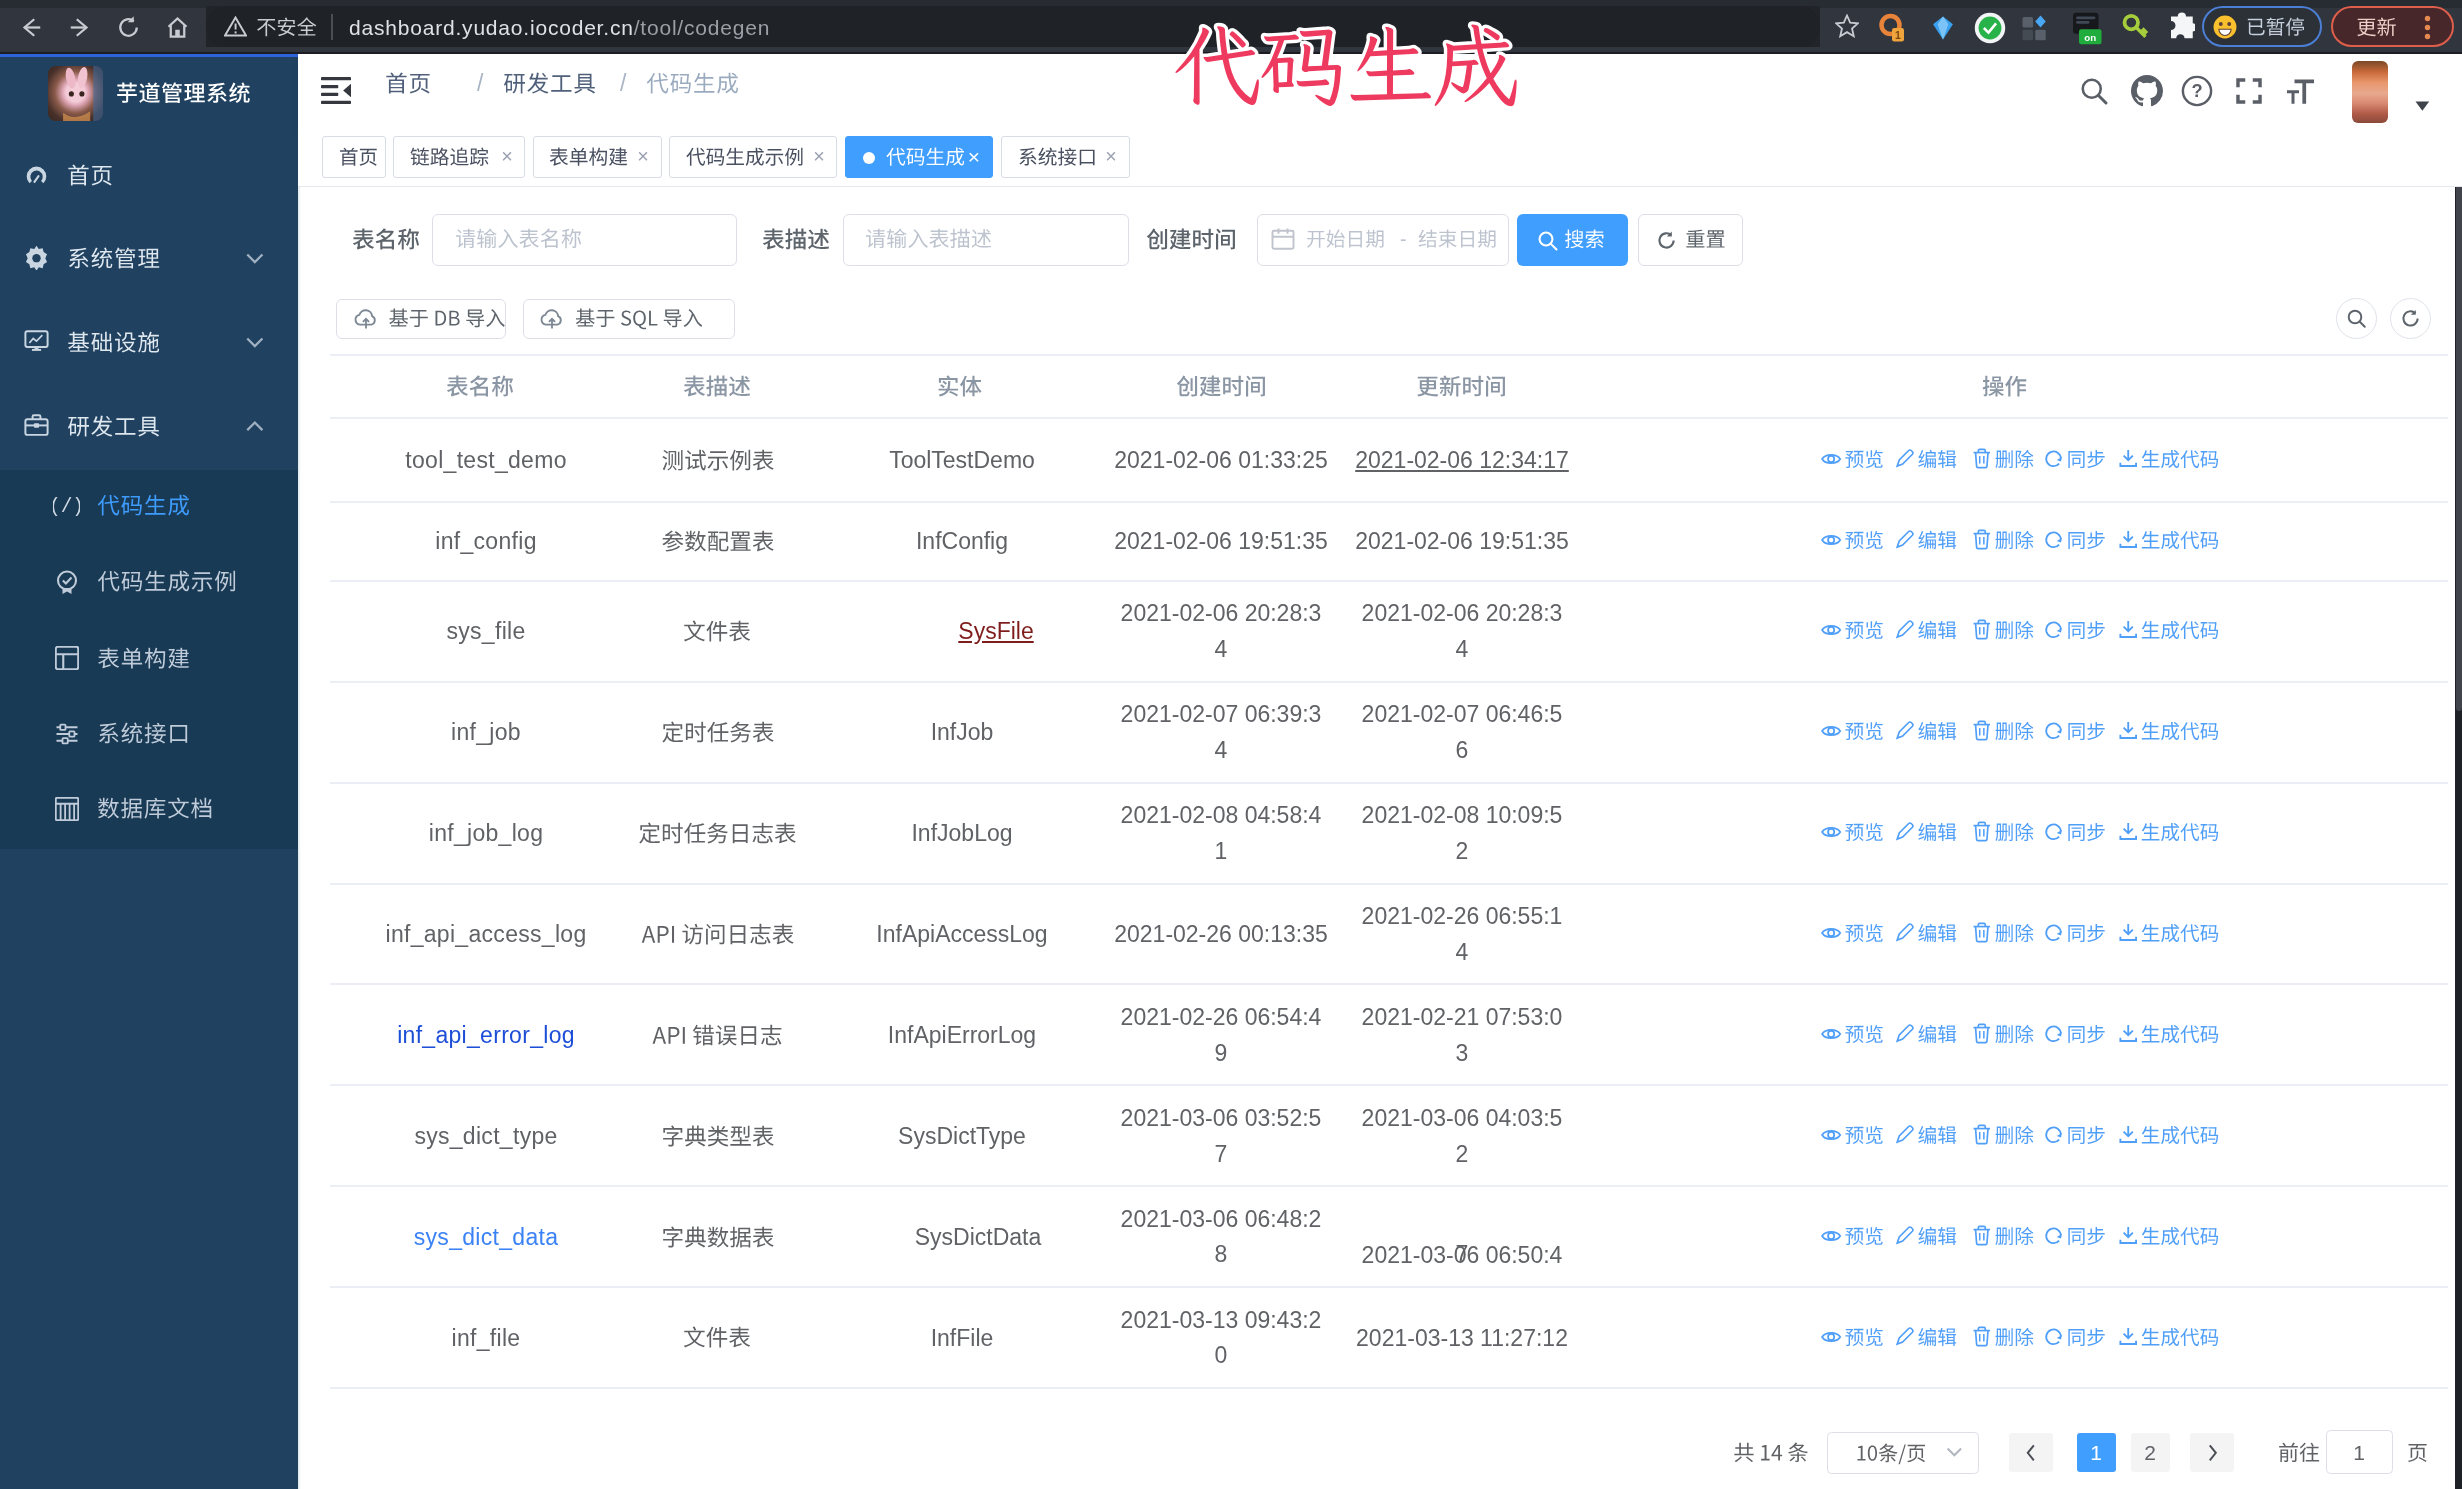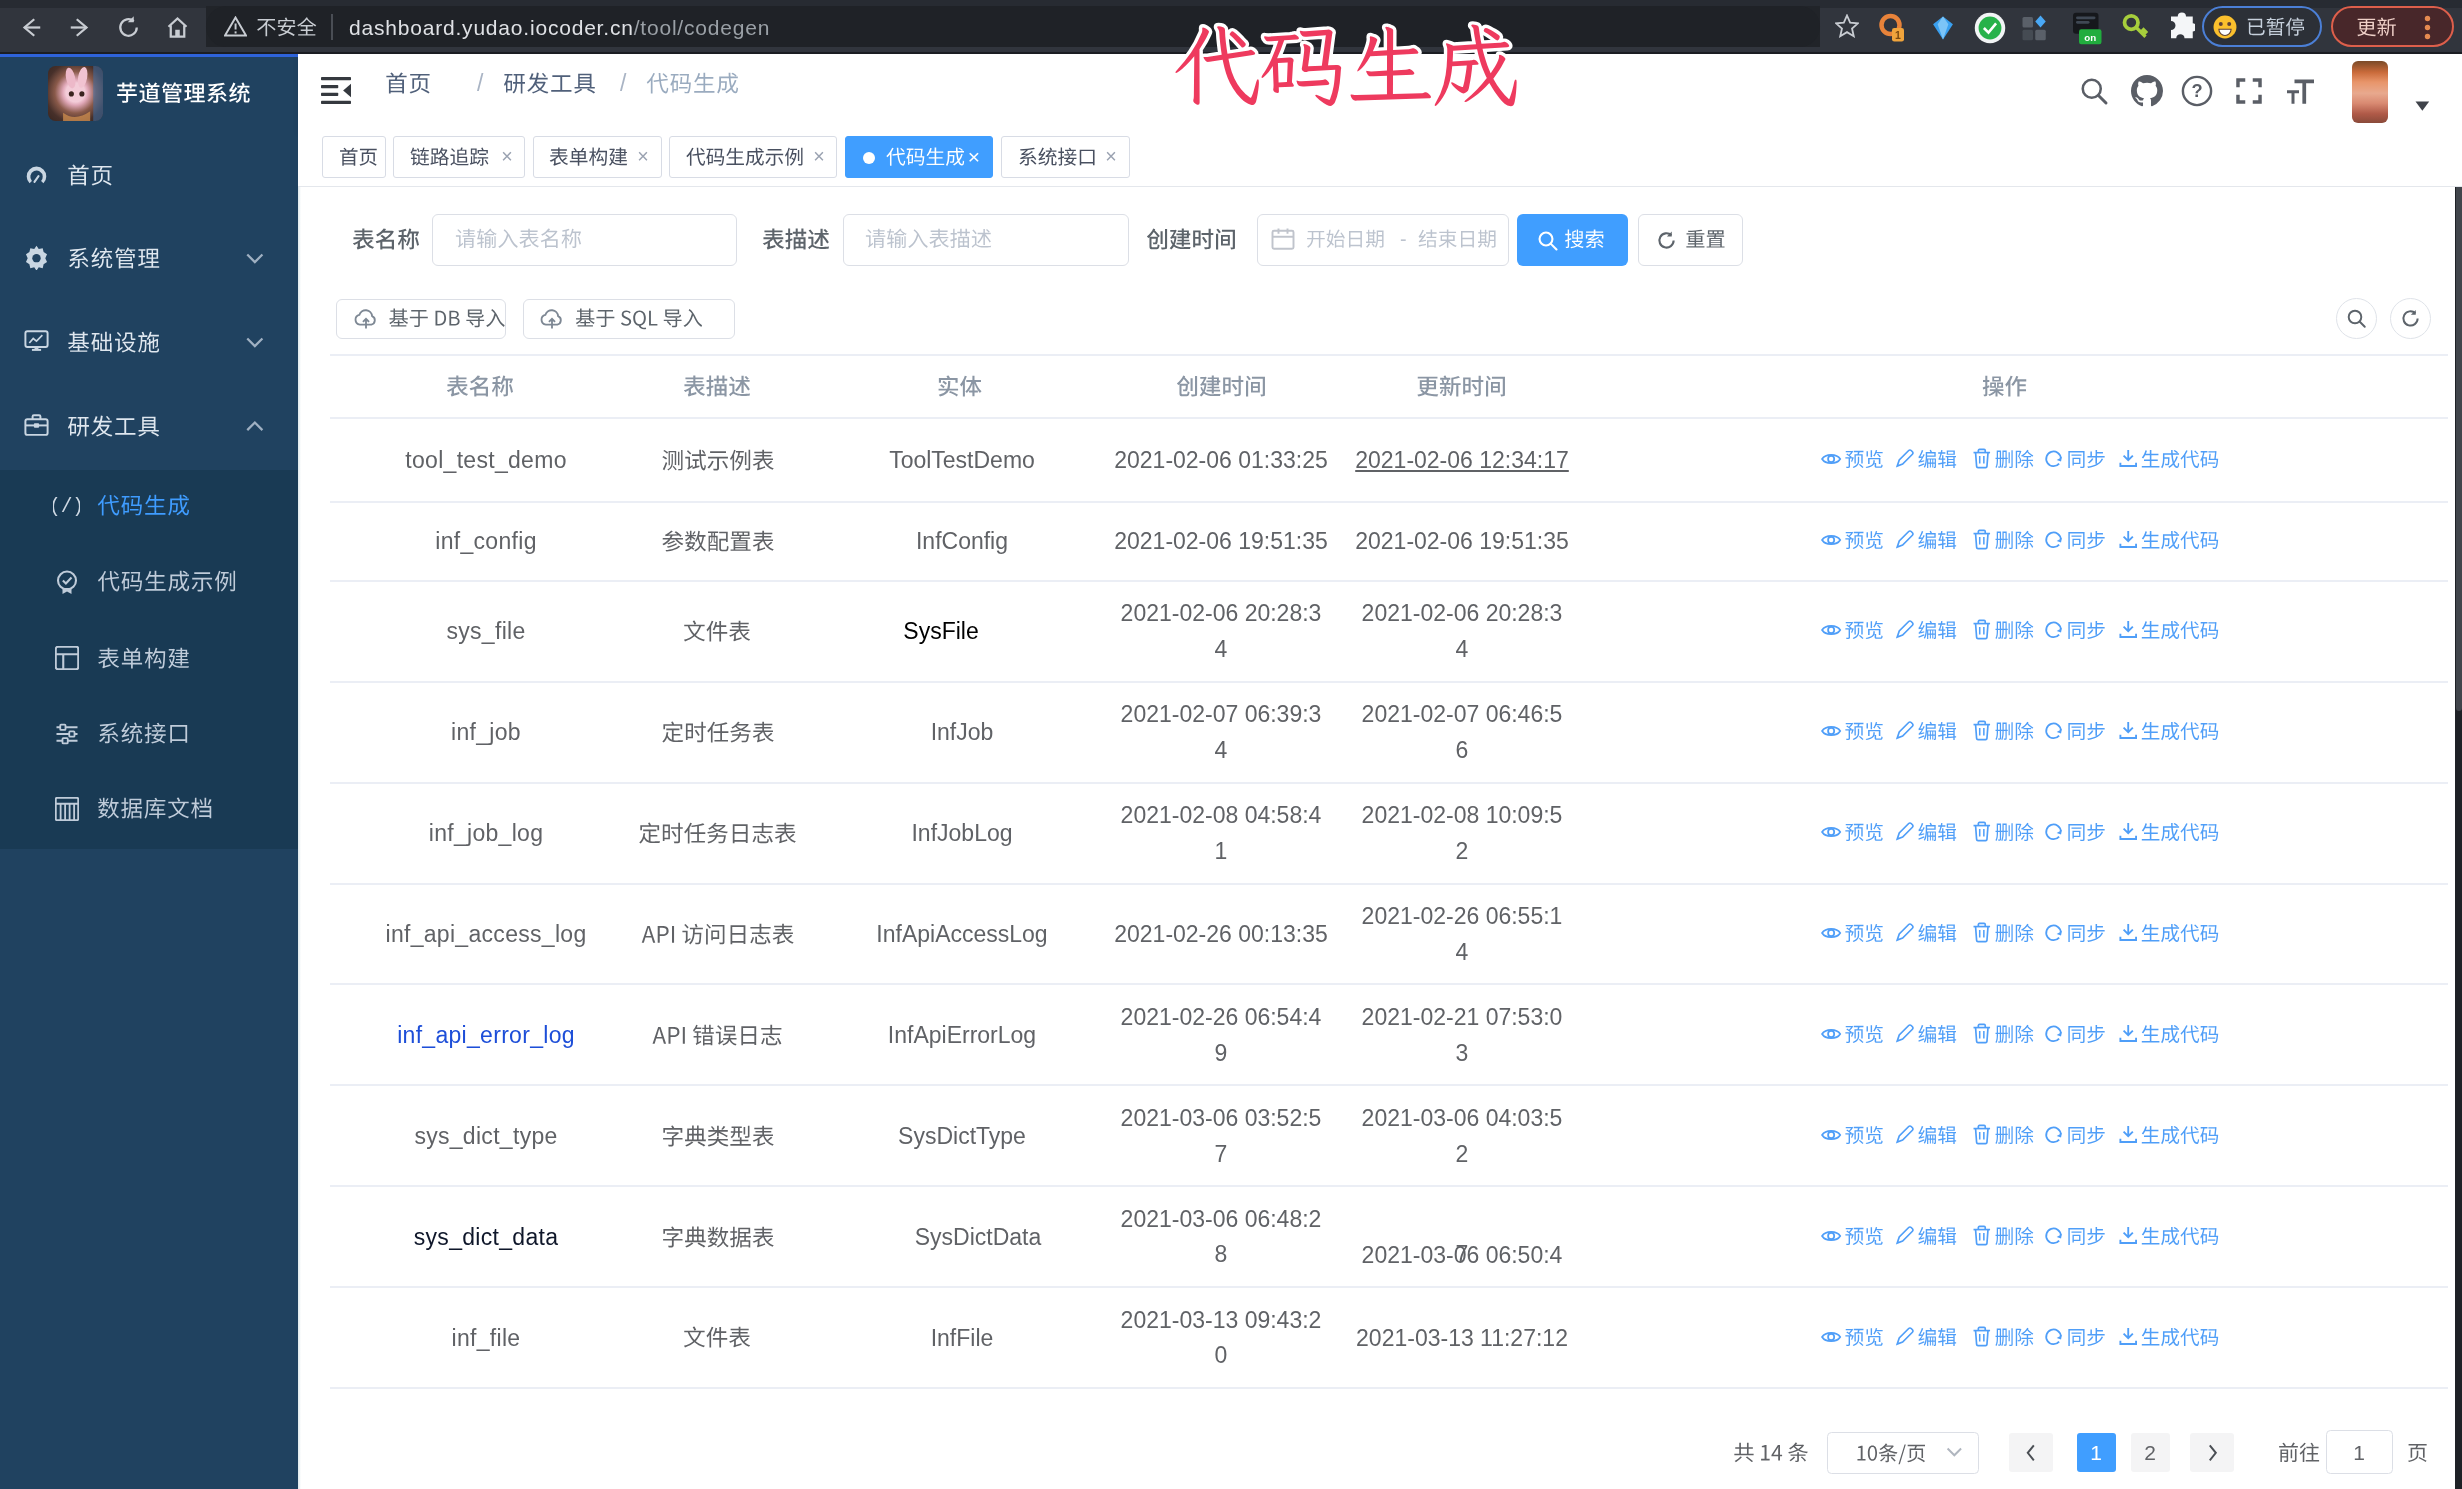--- a/index.html
+++ b/index.html
@@ -442,21 +442,21 @@
     <use href="#lD" transform="translate(0,8)"></use>
   </svg>
 <svg class="a" style="left:2117px;top:525px;overflow:visible" width="103" height="33" viewBox="0 -22 136 44">
     <use href="#lE" transform="translate(0,8)"></use>
   </svg>
 <div class="a" style="left:330px;top:681px;width:2118px;height:1.5px;background:#ebeef5;"></div>
 <div class="a" style="left:486px;top:618px;font:400 23px 'Liberation Sans', sans-serif;line-height:27px;color:#606266;white-space:nowrap;transform:translateX(-50%);letter-spacing:0.3px;">sys_file</div>
 <svg class="a" style="left:683px;top:620px;overflow:visible" width="68" height="23.5" viewBox="0 -26.1 90.0 31.2">
     <path fill="#606266" d="M12.7 -24.7C13.6 -23.2 14.5 -21.2 14.9 -20.0L17.4 -20.8C17.0 -22.0 15.9 -24.0 15.0 -25.4ZM1.5 -19.9V-17.7H6.2C7.9 -13.1 10.3 -9.2 13.4 -6.0C10.1 -3.2 6.1 -1.2 1.1 0.2C1.5 0.8 2.2 1.8 2.5 2.3C7.5 0.7 11.7 -1.4 15.1 -4.4C18.4 -1.4 22.5 0.8 27.4 2.2C27.8 1.6 28.5 0.6 29.0 0.1C24.2 -1.1 20.1 -3.2 16.8 -6.0C19.8 -9.1 22.1 -13.0 23.9 -17.7H28.6V-19.9ZM15.1 -7.6C12.3 -10.4 10.1 -13.9 8.5 -17.7H21.3C19.8 -13.7 17.8 -10.3 15.1 -7.6Z M39.5 -10.2V-8.0H48.1V2.4H50.4V-8.0H58.6V-10.2H50.4V-16.9H57.3V-19.1H50.4V-24.8H48.1V-19.1H44.1C44.5 -20.4 44.8 -21.8 45.1 -23.2L43.0 -23.7C42.3 -19.8 41.0 -15.9 39.3 -13.4C39.8 -13.1 40.8 -12.6 41.2 -12.3C42.0 -13.5 42.8 -15.1 43.4 -16.9H48.1V-10.2ZM38.0 -25.1C36.4 -20.6 33.8 -16.1 31.0 -13.1C31.4 -12.6 32.0 -11.4 32.2 -10.9C33.2 -11.9 34.1 -13.1 35.0 -14.4V2.3H37.2V-17.9C38.3 -20.0 39.3 -22.2 40.2 -24.4Z M67.6 2.4C68.2 1.9 69.4 1.5 77.7 -1.1C77.6 -1.6 77.4 -2.5 77.4 -3.1L70.0 -0.9V-7.5C71.8 -8.8 73.5 -10.1 74.8 -11.5C77.1 -5.2 81.3 -0.7 87.5 1.4C87.8 0.8 88.5 -0.1 89.0 -0.6C86.0 -1.4 83.5 -2.9 81.4 -4.9C83.3 -6.0 85.5 -7.6 87.2 -9.1L85.4 -10.4C84.1 -9.1 82.0 -7.5 80.2 -6.2C78.8 -7.8 77.8 -9.6 77.0 -11.5H88.0V-13.5H76.1V-16.2H85.7V-18.0H76.1V-20.6H87.1V-22.5H76.1V-25.2H73.8V-22.5H63.1V-20.6H73.8V-18.0H64.7V-16.2H73.8V-13.5H62.0V-11.5H71.9C69.1 -9.0 64.8 -6.7 61.1 -5.5C61.6 -5.0 62.2 -4.2 62.6 -3.7C64.3 -4.3 66.0 -5.1 67.7 -6.1V-1.6C67.7 -0.4 67.1 0.1 66.6 0.3C66.9 0.8 67.4 1.8 67.6 2.4Z"></path>
   </svg>
-<div class="a" style="left:941px;top:618px;font:400 23px 'Liberation Sans', sans-serif;line-height:27px;color:#000000;white-space:nowrap;transform:translateX(-50%);">SysFile</div>
+<div class="a" style="left:996px;top:618px;font:400 23px 'Liberation Sans', sans-serif;line-height:27px;color:#7f1d1d;white-space:nowrap;transform:translateX(-50%);text-decoration:underline;">SysFile</div>
 <div class="a" style="left:1221px;top:600px;font:400 23px 'Liberation Sans', sans-serif;line-height:27px;color:#606266;white-space:nowrap;transform:translateX(-50%);">2021-02-06 20:28:3</div>
 <div class="a" style="left:1221px;top:636px;font:400 23px 'Liberation Sans', sans-serif;line-height:27px;color:#606266;white-space:nowrap;transform:translateX(-50%);">4</div>
 <div class="a" style="left:1462px;top:600px;font:400 23px 'Liberation Sans', sans-serif;line-height:27px;color:#606266;white-space:nowrap;transform:translateX(-50%);">2021-02-06 20:28:3</div>
 <div class="a" style="left:1462px;top:636px;font:400 23px 'Liberation Sans', sans-serif;line-height:27px;color:#606266;white-space:nowrap;transform:translateX(-50%);">4</div>
 <svg class="a" style="left:1821px;top:615px;overflow:visible" width="63" height="33" viewBox="0 -22 83 44">
     <use href="#lA" transform="translate(0,8)"></use>
   </svg>
 <svg class="a" style="left:1894px;top:615px;overflow:visible" width="63" height="33" viewBox="0 -22 83 44">
     <use href="#lB" transform="translate(0,8)"></use>
   </svg>
@@ -587,21 +587,21 @@
 <svg class="a" style="left:1971px;top:1120px;overflow:visible" width="63" height="33" viewBox="0 -22 83 44">
     <use href="#lC" transform="translate(0,8)"></use>
   </svg>
 <svg class="a" style="left:2043px;top:1120px;overflow:visible" width="63" height="33" viewBox="0 -22 83 44">
     <use href="#lD" transform="translate(0,8)"></use>
   </svg>
 <svg class="a" style="left:2117px;top:1120px;overflow:visible" width="103" height="33" viewBox="0 -22 136 44">
     <use href="#lE" transform="translate(0,8)"></use>
   </svg>
 <div class="a" style="left:330px;top:1286px;width:2118px;height:1.5px;background:#ebeef5;"></div>
-<div class="a" style="left:486px;top:1224px;font:400 23px 'Liberation Sans', sans-serif;line-height:27px;color:#0f172a;white-space:nowrap;transform:translateX(-50%);letter-spacing:0.3px;">sys_dict_data</div>
+<div class="a" style="left:486px;top:1224px;font:400 23px 'Liberation Sans', sans-serif;line-height:27px;color:#3b82f6;white-space:nowrap;transform:translateX(-50%);letter-spacing:0.3px;">sys_dict_data</div>
 <svg class="a" style="left:661px;top:1226px;overflow:visible" width="114" height="23.5" viewBox="0 -26.1 150.0 31.2">
     <path fill="#606266" d="M13.8 -10.9V-9.0H2.1V-6.8H13.8V-0.4C13.8 0.0 13.7 0.1 13.1 0.2C12.6 0.2 10.6 0.2 8.6 0.1C9.0 0.7 9.4 1.7 9.6 2.4C12.1 2.4 13.7 2.3 14.8 2.0C15.8 1.6 16.2 1.0 16.2 -0.4V-6.8H27.9V-9.0H16.2V-10.1C18.8 -11.5 21.5 -13.6 23.4 -15.5L21.8 -16.6L21.3 -16.5H7.0V-14.4H19.1C17.5 -13.1 15.6 -11.8 13.8 -10.9ZM12.7 -24.7C13.3 -23.9 13.9 -22.9 14.2 -22.1H2.4V-15.9H4.6V-19.9H25.3V-15.9H27.6V-22.1H16.9C16.5 -23.1 15.7 -24.4 14.9 -25.4Z M47.8 -2.7C50.9 -1.1 54.2 0.8 56.2 2.3L58.2 0.8C56.1 -0.7 52.6 -2.6 49.4 -4.2ZM40.2 -4.1C38.3 -2.4 34.6 -0.4 31.5 0.8C32.0 1.2 32.8 1.9 33.2 2.4C36.2 1.2 40.0 -0.9 42.3 -2.8ZM40.6 -6.8H36.4V-12.3H40.6ZM42.8 -6.8V-12.3H47.2V-6.8ZM49.3 -6.8V-12.3H53.8V-6.8ZM34.2 -21.6V-6.8H31.2V-4.6H58.8V-6.8H56.0V-21.6H49.3V-25.3H47.2V-21.6H42.8V-25.3H40.6V-21.6ZM40.6 -14.4H36.4V-19.5H40.6ZM42.8 -14.4V-19.5H47.2V-14.4ZM49.3 -14.4V-19.5H53.8V-14.4Z M73.3 -24.6C72.8 -23.5 71.8 -21.7 71.0 -20.6L72.5 -19.9C73.3 -20.9 74.3 -22.4 75.2 -23.8ZM62.6 -23.8C63.4 -22.5 64.2 -20.9 64.5 -19.8L66.2 -20.6C65.9 -21.7 65.1 -23.3 64.3 -24.4ZM72.3 -7.8C71.6 -6.2 70.7 -4.9 69.5 -3.8C68.4 -4.3 67.2 -4.9 66.1 -5.4C66.5 -6.1 67.0 -6.9 67.4 -7.8ZM63.3 -4.6C64.8 -4.0 66.4 -3.3 67.9 -2.5C66.0 -1.1 63.7 -0.1 61.2 0.4C61.6 0.8 62.1 1.6 62.3 2.2C65.1 1.4 67.6 0.2 69.8 -1.5C70.8 -0.9 71.7 -0.3 72.4 0.2L73.8 -1.3C73.1 -1.8 72.2 -2.3 71.2 -2.9C72.8 -4.6 74.1 -6.7 74.8 -9.3L73.6 -9.8L73.3 -9.7H68.3L69.0 -11.2L67.0 -11.6C66.8 -11.0 66.5 -10.3 66.2 -9.7H62.1V-7.8H65.2C64.6 -6.6 63.9 -5.5 63.3 -4.6ZM67.7 -25.2V-19.6H61.5V-17.8H67.0C65.6 -15.8 63.3 -13.9 61.2 -13.0C61.6 -12.6 62.1 -11.8 62.4 -11.3C64.2 -12.3 66.2 -14.0 67.7 -15.8V-12.1H69.8V-16.2C71.2 -15.1 73.1 -13.7 73.8 -13.0L75.1 -14.7C74.4 -15.2 71.7 -16.9 70.3 -17.8H75.9V-19.6H69.8V-25.2ZM78.9 -25.0C78.1 -19.7 76.8 -14.6 74.4 -11.5C74.9 -11.2 75.8 -10.5 76.1 -10.1C76.9 -11.2 77.6 -12.5 78.2 -14.0C78.8 -11.1 79.7 -8.3 80.8 -6.0C79.1 -3.1 76.8 -0.9 73.5 0.7C74.0 1.1 74.6 2.0 74.8 2.5C77.8 0.8 80.2 -1.2 81.9 -3.9C83.4 -1.3 85.3 0.7 87.6 2.1C88.0 1.6 88.7 0.8 89.2 0.4C86.6 -1.0 84.7 -3.2 83.1 -5.9C84.7 -9.0 85.7 -12.8 86.4 -17.3H88.4V-19.4H79.9C80.3 -21.1 80.7 -22.8 80.9 -24.6ZM84.3 -17.3C83.8 -13.8 83.1 -10.8 82.0 -8.3C80.8 -11.0 80.0 -14.0 79.4 -17.3Z M104.5 -7.1V2.4H106.5V1.2H115.7V2.3H117.8V-7.1H112.0V-10.9H118.7V-12.8H112.0V-16.1H117.7V-23.9H101.8V-14.8C101.8 -10.0 101.6 -3.5 98.5 1.1C99.0 1.3 99.9 2.0 100.3 2.4C102.8 -1.3 103.7 -6.4 103.9 -10.9H109.9V-7.1ZM104.0 -21.9H115.5V-18.1H104.0ZM104.0 -16.1H109.9V-12.8H104.0L104.0 -14.8ZM106.5 -0.7V-5.2H115.7V-0.7ZM95.0 -25.2V-19.1H91.3V-17.0H95.0V-10.5C93.5 -10.0 92.0 -9.6 90.9 -9.3L91.5 -7.0L95.0 -8.2V-0.4C95.0 0.0 94.9 0.1 94.5 0.1C94.1 0.1 93.0 0.1 91.7 0.1C92.0 0.7 92.2 1.6 92.3 2.2C94.2 2.2 95.4 2.1 96.1 1.8C96.8 1.4 97.1 0.8 97.1 -0.4V-8.9L100.6 -10.0L100.2 -12.1L97.1 -11.1V-17.0H100.5V-19.1H97.1V-25.2Z M127.6 2.4C128.2 1.9 129.4 1.5 137.7 -1.1C137.6 -1.6 137.4 -2.5 137.4 -3.1L130.1 -0.9V-7.5C131.8 -8.8 133.5 -10.1 134.8 -11.5C137.1 -5.2 141.3 -0.7 147.5 1.4C147.8 0.8 148.5 -0.1 149.0 -0.6C146.0 -1.4 143.5 -2.9 141.4 -4.9C143.3 -6.0 145.5 -7.6 147.2 -9.1L145.4 -10.4C144.1 -9.1 142.0 -7.5 140.2 -6.2C138.8 -7.8 137.8 -9.6 137.0 -11.5H148.0V-13.5H136.1V-16.2H145.7V-18.0H136.1V-20.6H147.1V-22.5H136.1V-25.2H133.8V-22.5H123.2V-20.6H133.8V-18.0H124.7V-16.2H133.8V-13.5H122.0V-11.5H131.9C129.1 -9.0 124.8 -6.7 121.1 -5.5C121.6 -5.0 122.2 -4.2 122.6 -3.7C124.3 -4.3 126.0 -5.1 127.7 -6.1V-1.6C127.7 -0.4 127.1 0.1 126.6 0.3C126.9 0.8 127.4 1.8 127.6 2.4Z"></path>
   </svg>
 <div class="a" style="left:962px;top:1224px;font:400 23px 'Liberation Sans', sans-serif;line-height:27px;color:#606266;white-space:nowrap;transform:translateX(-50%);margin-left:16px;">SysDictData</div>
 <div class="a" style="left:1221px;top:1206px;font:400 23px 'Liberation Sans', sans-serif;line-height:27px;color:#606266;white-space:nowrap;transform:translateX(-50%);">2021-03-06 06:48:2</div>
 <div class="a" style="left:1221px;top:1241px;font:400 23px 'Liberation Sans', sans-serif;line-height:27px;color:#606266;white-space:nowrap;transform:translateX(-50%);">8</div>
 <div class="a" style="left:1462px;top:1206px;font:400 23px 'Liberation Sans', sans-serif;line-height:27px;color:#606266;white-space:nowrap;transform:translateX(-50%);margin-top:36px;">2021-03-06 06:50:4</div>
 <div class="a" style="left:1462px;top:1241px;font:400 23px 'Liberation Sans', sans-serif;line-height:27px;color:#606266;white-space:nowrap;transform:translateX(-50%);">7</div>
 <svg class="a" style="left:1821px;top:1221px;overflow:visible" width="63" height="33" viewBox="0 -22 83 44">
     <use href="#lA" transform="translate(0,8)"></use>

